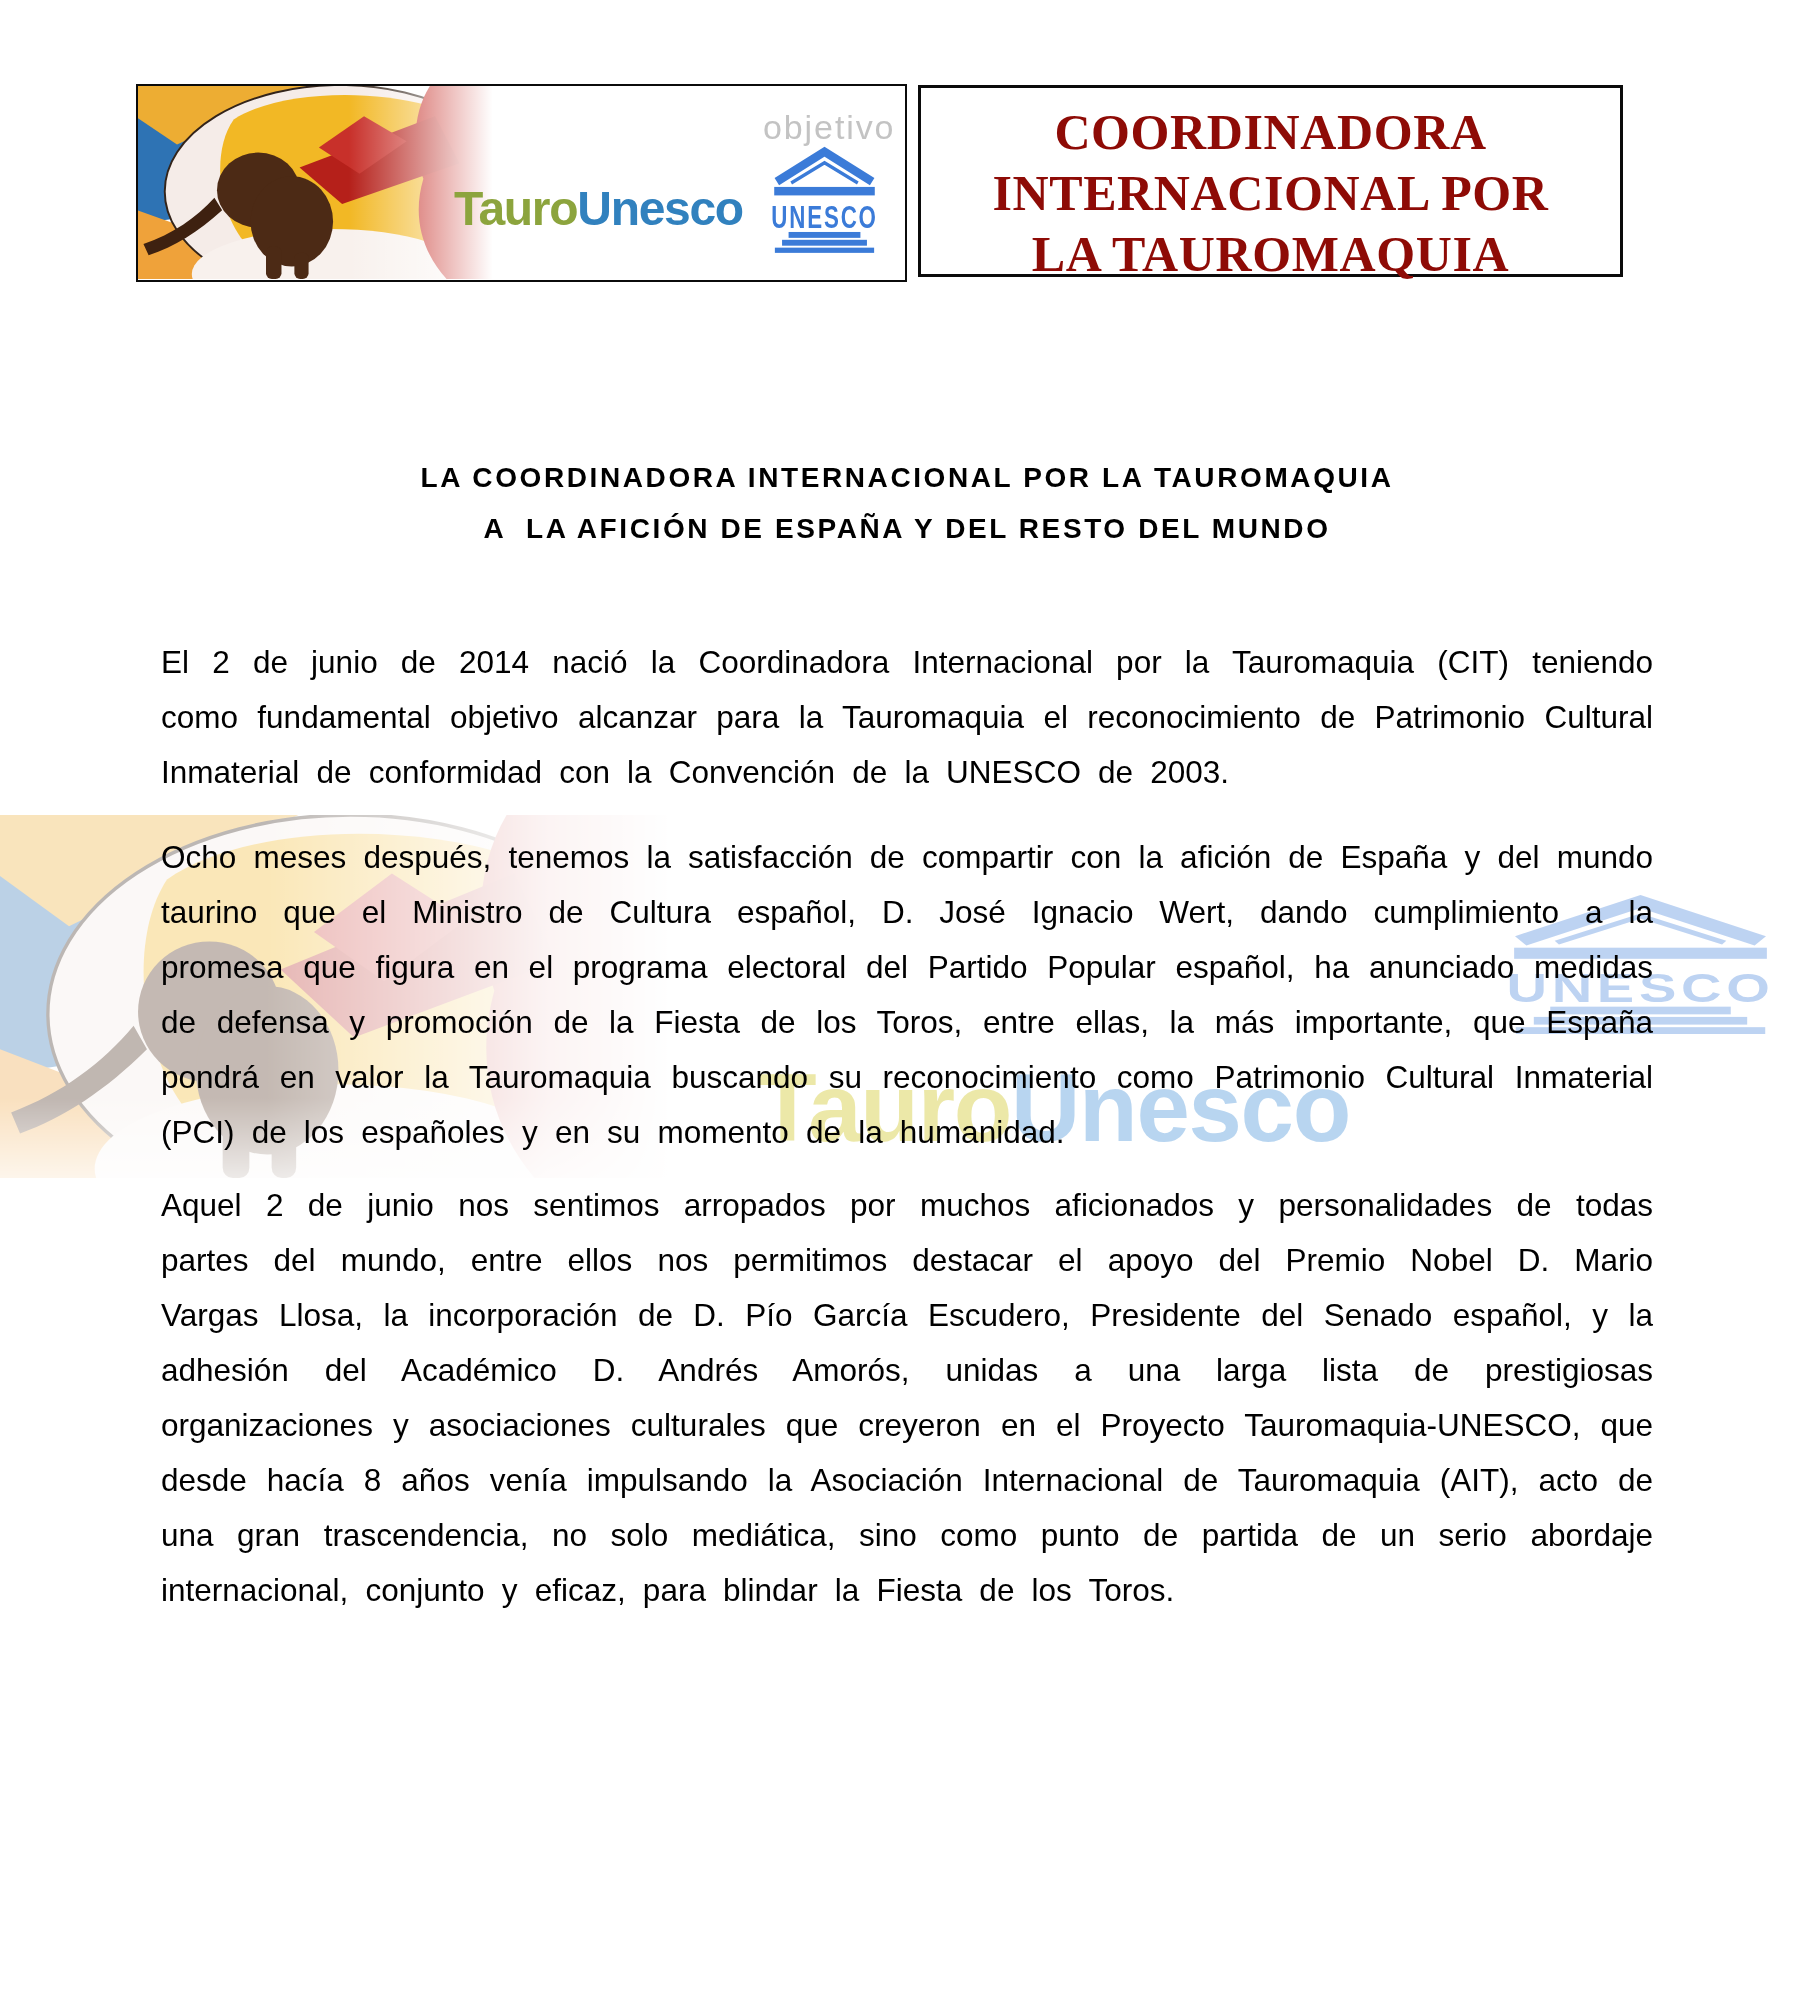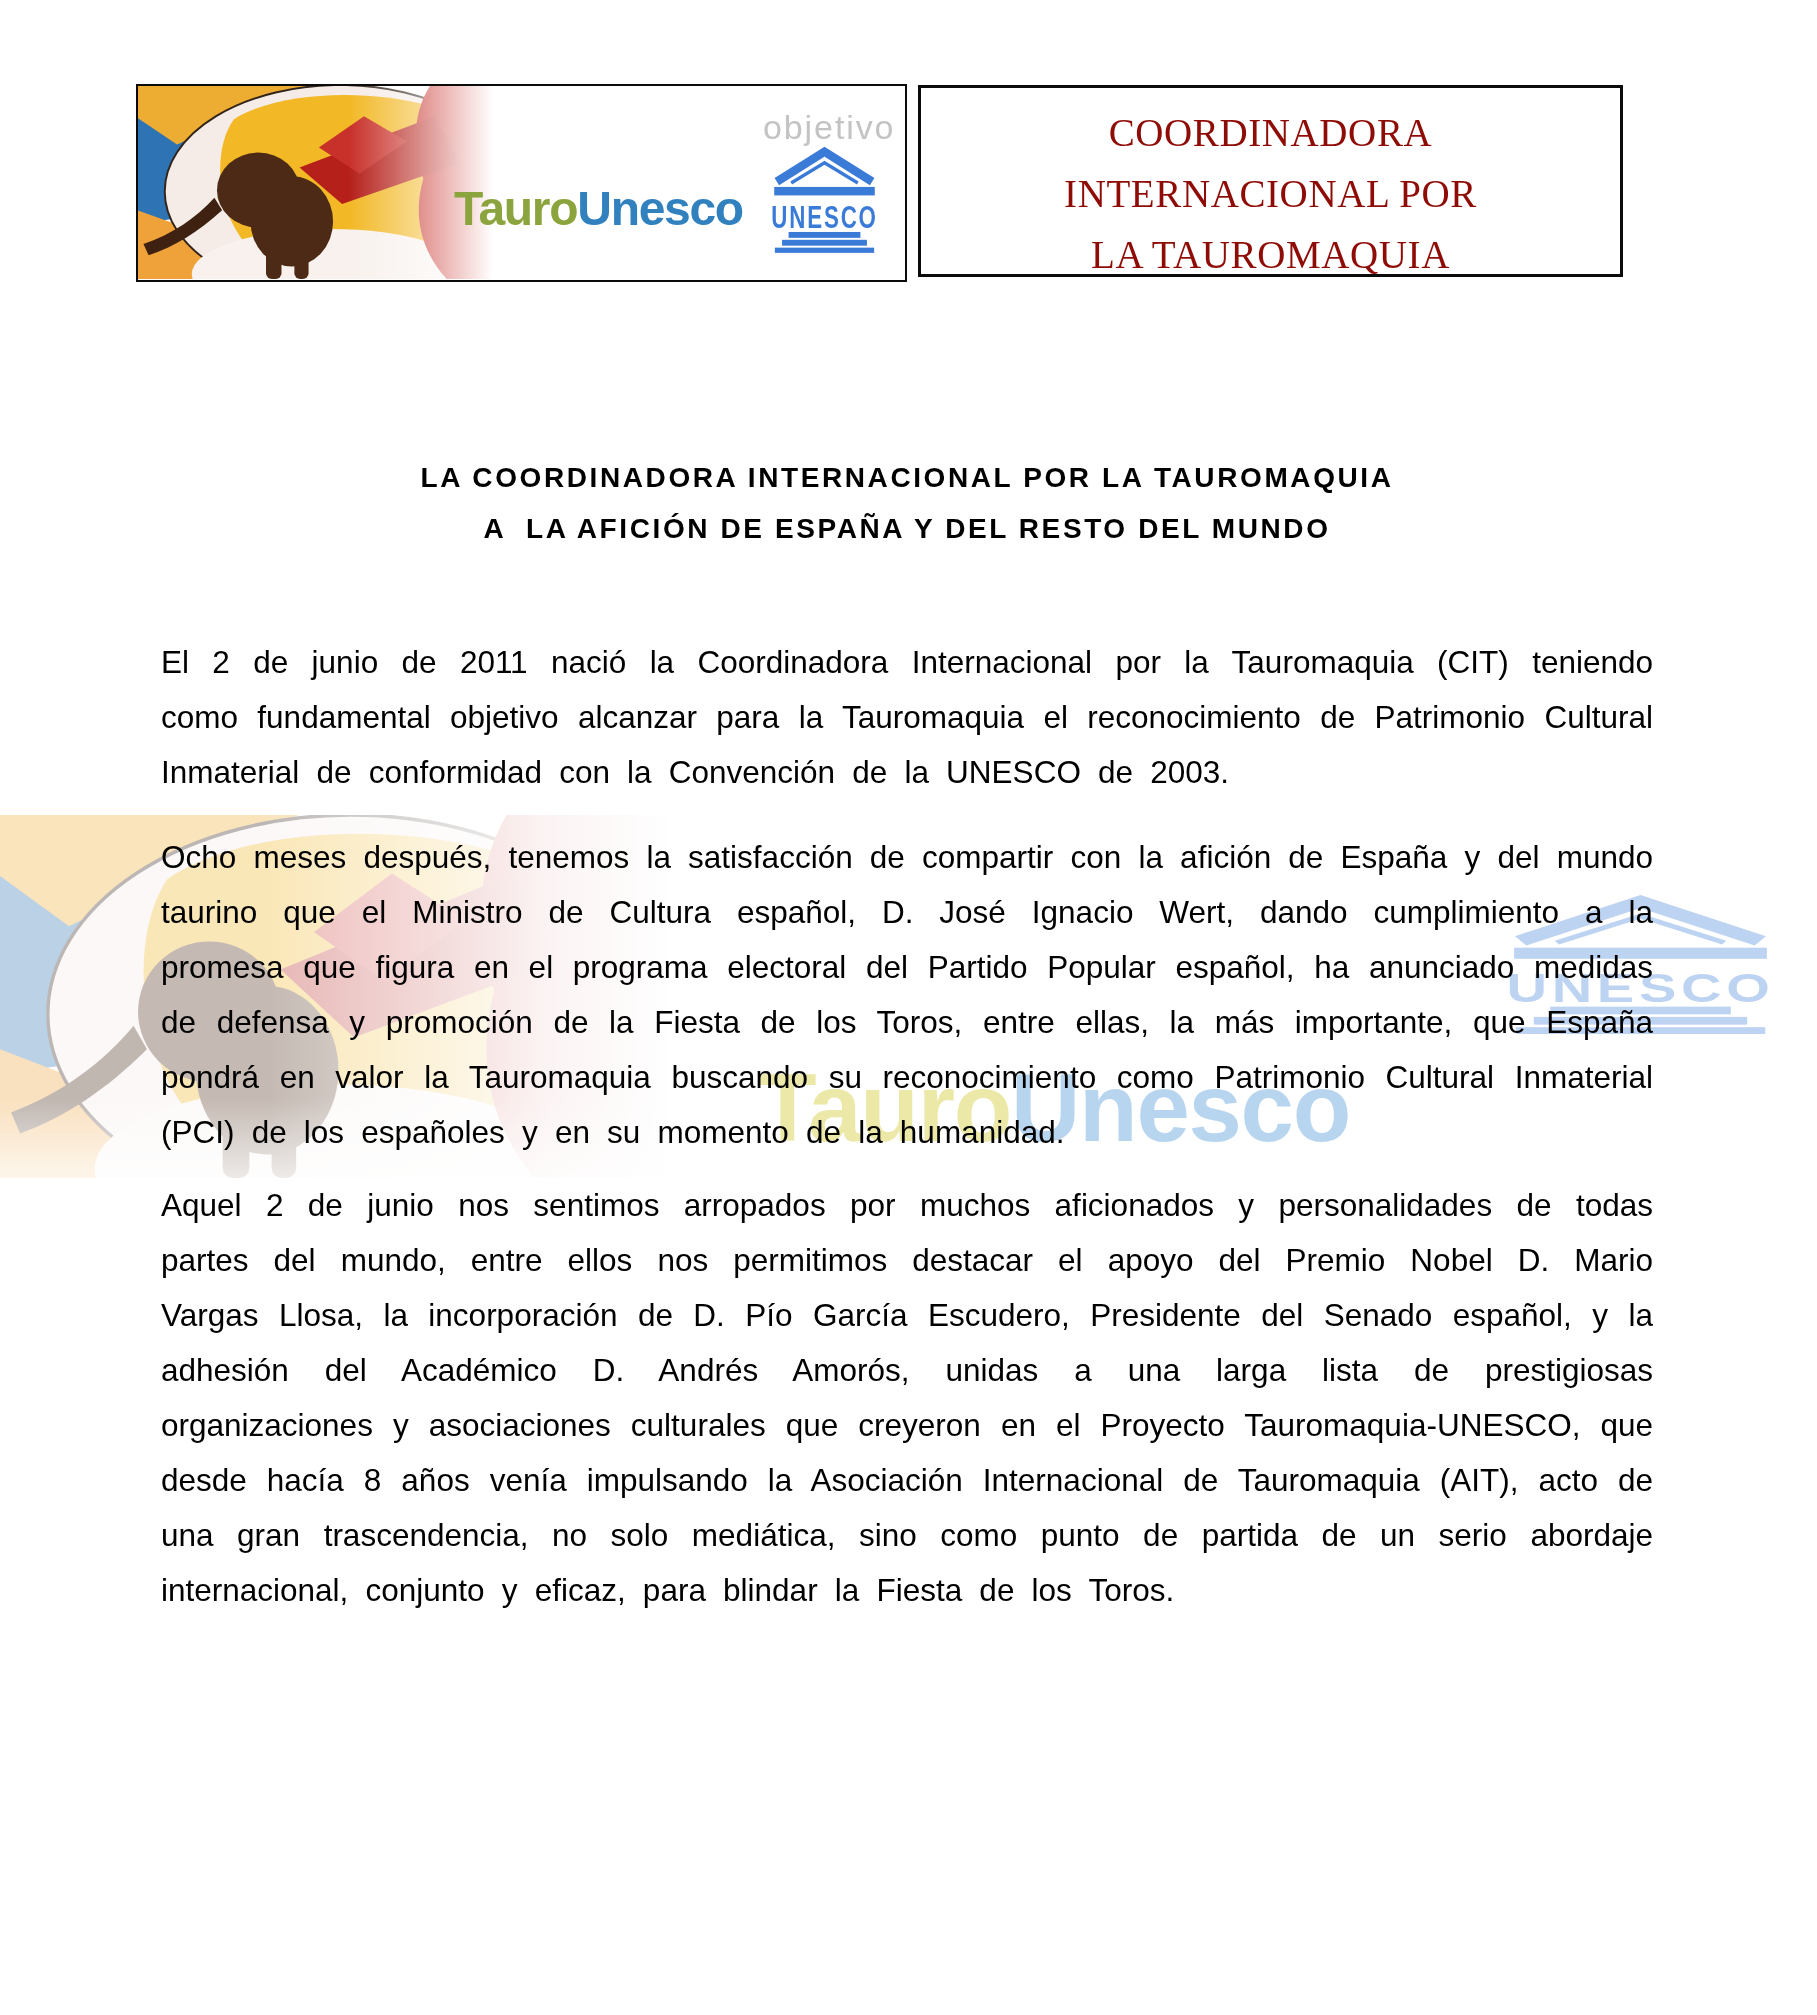--- a/index.html
+++ b/index.html
@@ -56,21 +56,21 @@
   .temple-header { position:absolute; left:631px; top:59px; width:111px; height:108px; }
 
   .org-box {
     position:absolute; z-index:2; box-sizing:border-box;
     left:918px; top:85px; width:705px; height:192px;
     border:3.2px solid #0b0b0b; background:#ffffff;
     text-align:center; padding-top:14px;
   }
   .org-line {
     font-family:"Liberation Serif", serif;
-    font-weight:400; font-size:39px; line-height:61px;
+    font-weight:700; font-size:50px; line-height:61px;
     color:#8E0B06; letter-spacing:0.6px; white-space:nowrap;
   }
 
   
   .doc-title {
     position:absolute; z-index:2;
     left:161px; top:452px; width:1492px;
     text-align:center; font-weight:700; font-size:28px; line-height:51px;
     color:#000000; letter-spacing:2.6px;
   }
@@ -160,19 +160,19 @@
     <div class="org-line">INTERNACIONAL POR</div>
     <div class="org-line">LA TAUROMAQUIA</div>
   </div>
 
   <div class="doc-title">
     <div class="t-line">LA COORDINADORA INTERNACIONAL POR LA TAUROMAQUIA</div>
     <div class="t-line">A  LA AFICIÓN DE ESPAÑA Y DEL RESTO DEL MUNDO</div>
   </div>
 
   <div class="body-text">
-    <p class="para p1">El 2 de junio de 2011 nació la Coordinadora Internacional por la Tauromaquia (CIT) teniendo como fundamental objetivo alcanzar para la Tauromaquia el reconocimiento de Patrimonio Cultural Inmaterial de conformidad con la Convención de la UNESCO de 2003.</p>
+    <p class="para p1">El 2 de junio de 2014 nació la Coordinadora Internacional por la Tauromaquia (CIT) teniendo como fundamental objetivo alcanzar para la Tauromaquia el reconocimiento de Patrimonio Cultural Inmaterial de conformidad con la Convención de la UNESCO de 2003.</p>
     <p class="para p2">Ocho meses después, tenemos la satisfacción de compartir con la afición de España y del mundo taurino que el Ministro de Cultura español, D. José Ignacio Wert, dando cumplimiento a la promesa que figura en el programa electoral del Partido Popular español, ha anunciado medidas de defensa y promoción de la Fiesta de los Toros, entre ellas, la más importante,  que España pondrá en valor la Tauromaquia buscando su reconocimiento como Patrimonio Cultural Inmaterial (PCI) de los españoles y en su momento de la humanidad.</p>
     <p class="para p3">Aquel 2 de junio nos sentimos arropados por muchos aficionados y personalidades de todas partes del mundo, entre ellos nos permitimos destacar el apoyo  del Premio Nobel D. Mario Vargas Llosa, la incorporación de D. Pío García Escudero, Presidente del Senado español, y  la adhesión del Académico D. Andrés Amorós, unidas a  una larga lista de prestigiosas organizaciones y asociaciones culturales que creyeron en el Proyecto Tauromaquia-UNESCO, que desde hacía 8 años venía impulsando la Asociación Internacional de Tauromaquia (AIT), acto de una gran trascendencia, no solo mediática, sino como punto de partida de un serio abordaje internacional, conjunto y eficaz, para blindar la Fiesta de los Toros.</p>
   </div>
 
 </div>
 
 
 </body></html>

